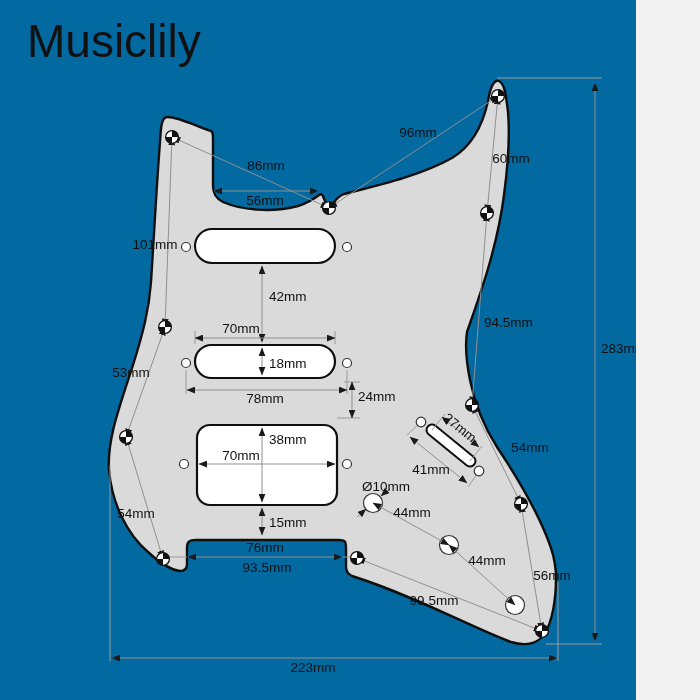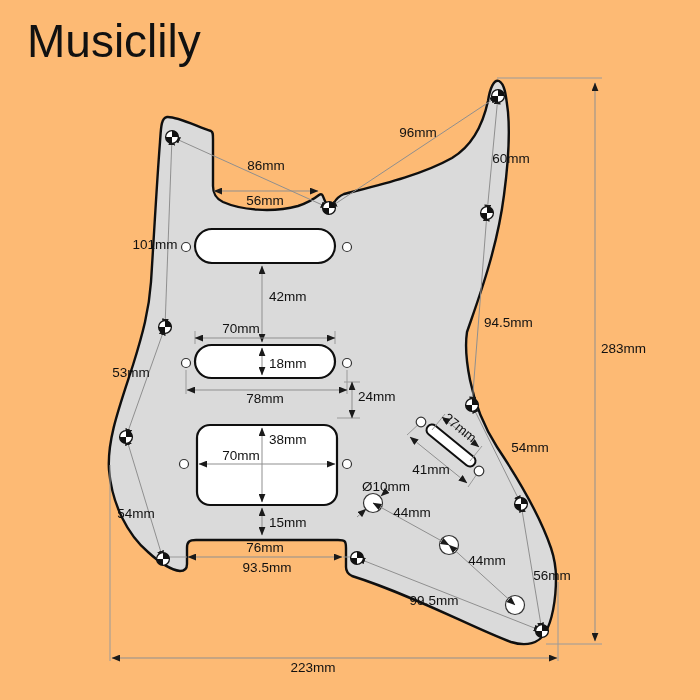--- a/index.html
+++ b/index.html
@@ -1,16 +1,16 @@
 <!DOCTYPE html>
 <html><head>
 <meta charset="utf-8">
 <style>
   html,body{margin:0;padding:0;background:#f2f2f2;}
-  .stage{position:relative;width:700px;height:700px;background:#fdba74;overflow:hidden;
+  .stage{position:relative;width:636px;height:700px;background:#0369a1;overflow:hidden;
          font-family:"Liberation Sans", sans-serif;}
   .logo{position:absolute;left:27px;top:18px;font-size:46px;font-weight:400;
         color:#111;letter-spacing:0px;line-height:1;}
   svg{position:absolute;left:0;top:0;}
   text{font-family:"Liberation Sans", sans-serif;font-size:13.5px;fill:#111;}
   .dim{stroke:#8f8f8f;stroke-width:1;fill:none;}
   .ext{stroke:#9a9a9a;stroke-width:1;fill:none;}
   .outline{fill:#dadada;stroke:#0f0f0f;stroke-width:2.4;}
   .cut{fill:#ffffff;stroke:#0f0f0f;stroke-width:2.2;}
   .pscrew{fill:#ffffff;stroke:#333;stroke-width:1.2;}

